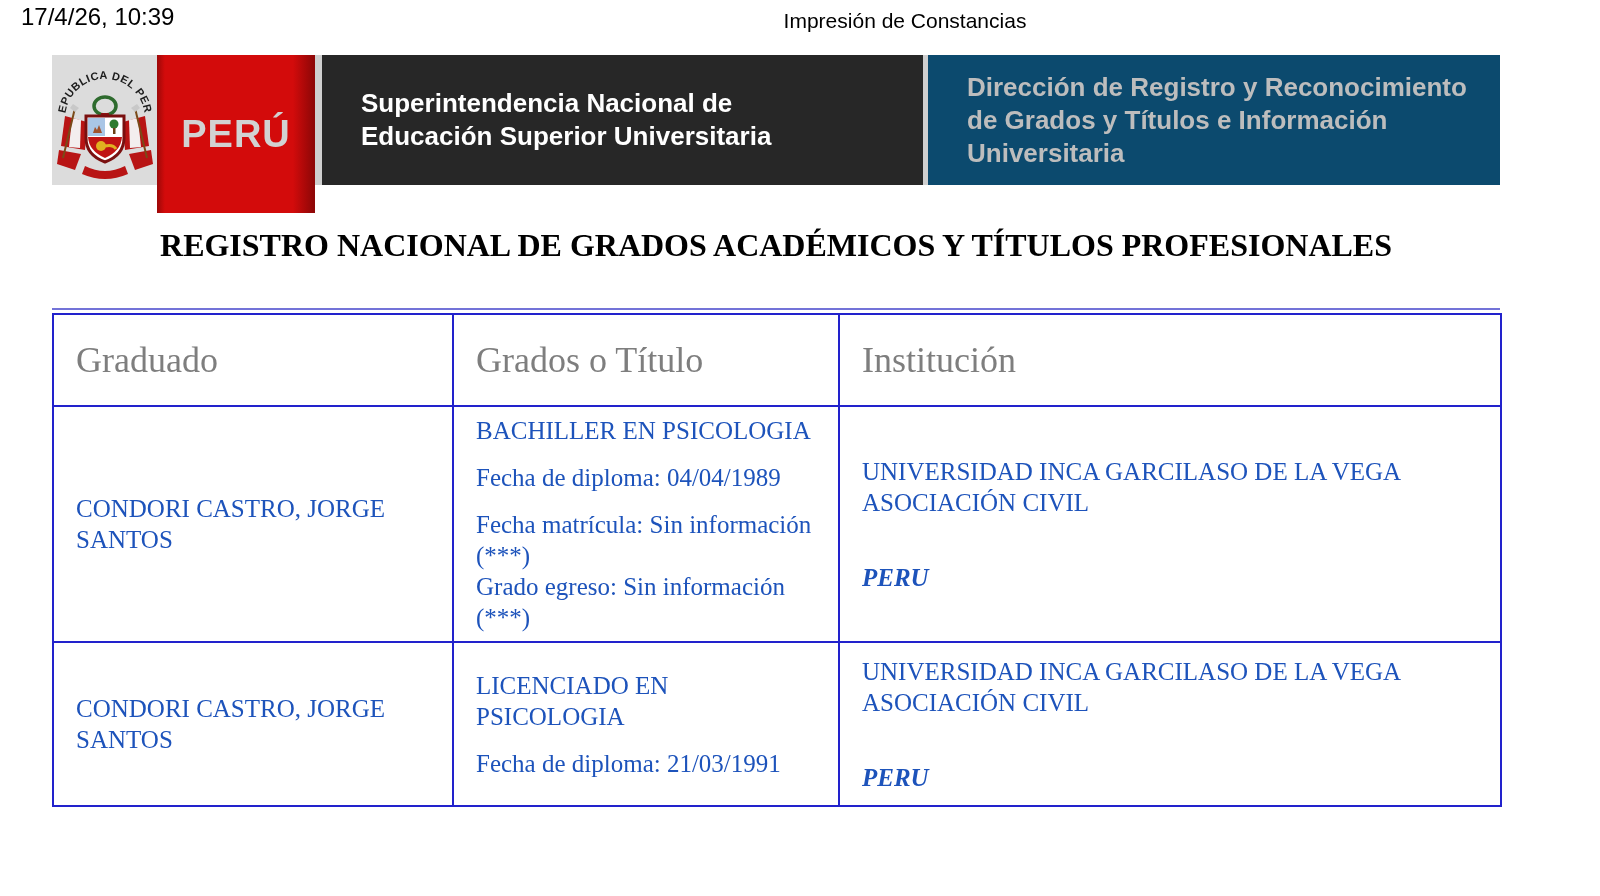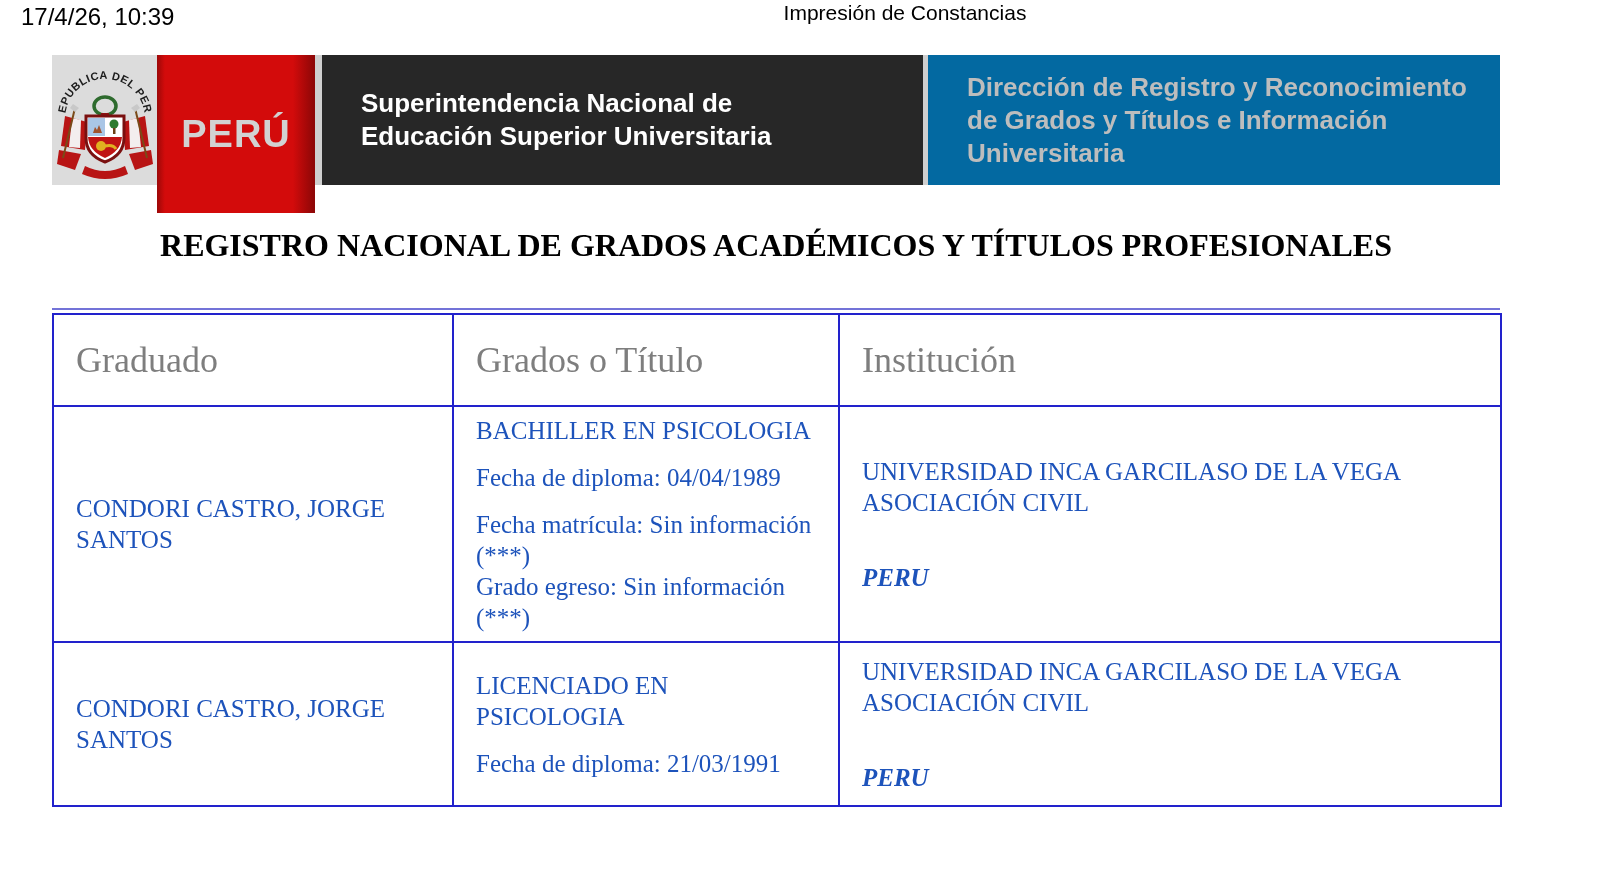--- a/index.html
+++ b/index.html
@@ -5,21 +5,21 @@
   html,body{margin:0;padding:0;}
   body{
     width:1600px;height:896px;position:relative;background:#ffffff;
     font-family:"Liberation Sans",sans-serif;overflow:hidden;
   }
   
   .print-date{
     position:absolute;left:21px;top:3px;font-size:24px;color:#000;
   }
   .print-title{
-    position:absolute;left:905px;top:1px;transform:translateX(-50%);
+    position:absolute;left:905px;top:9px;transform:translateX(-50%);
     font-size:21px;color:#000;white-space:nowrap;
   }
   
   .banner{
     position:absolute;left:52px;top:55px;width:1448px;height:130px;
     display:flex;flex-direction:row;
   }
   .crest-box{
     width:105px;height:130px;background:#dcdcdc;
     display:flex;align-items:center;justify-content:center;flex:none;
@@ -33,21 +33,21 @@
     color:#d2d2d2;font-size:38px;font-weight:bold;letter-spacing:1px;
   }
   .v-sep-a{width:7px;height:130px;background:#cfcfcf;flex:none;}
   .v-sep-b{width:5px;height:130px;background:#cfcfcf;flex:none;}
   .dark-box{
     height:130px;box-sizing:border-box;display:flex;flex-direction:column;
     justify-content:center;padding-left:39px;padding-right:10px;
     font-weight:bold;font-size:26px;line-height:33px;white-space:pre-line;
   }
   .dark-box-left{width:601px;flex:none;background:#272727;color:#ffffff;}
-  .dark-box-right{flex:1;background:#0369a1;color:#bdbdbd;}
+  .dark-box-right{flex:1;background:#0c4a6e;color:#bdbdbd;}
   
   .page-title{
     position:absolute;left:52px;top:227px;width:1448px;text-align:center;
     font-family:"Liberation Serif",serif;font-weight:bold;font-size:32px;
     color:#000;white-space:nowrap;
   }
   
   .top-rule{
     position:absolute;left:52px;top:308px;width:1448px;height:2px;background:#7373d8;
   }

